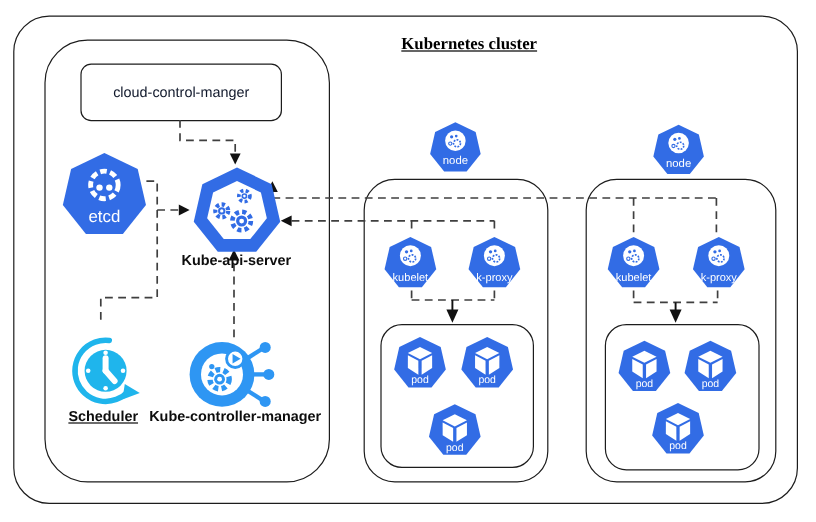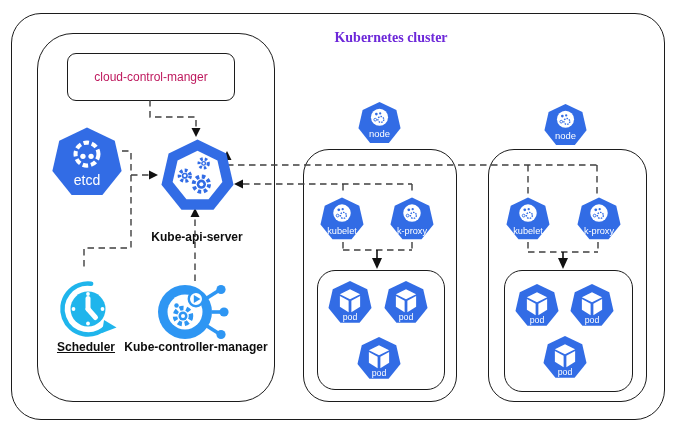--- a/index.html
+++ b/index.html
@@ -3,23 +3,23 @@
 <meta charset="utf-8">
 <style>
   html,body{margin:0;padding:0;background:#fff;}
   #stage{position:relative;width:680px;height:435px;background:#fff;overflow:hidden;
          font-family:"Liberation Sans",sans-serif;}
   .abs{position:absolute;}
   .box{position:absolute;border:1.2px solid #1c1c1c;background:transparent;}
   .lbl{position:absolute;transform:translateX(-50%);font:bold 12px "Liberation Sans",sans-serif;
        color:#0d0d0d;white-space:nowrap;}
   .title{position:absolute;transform:translateX(-50%);font:bold 14px "Liberation Serif",serif;
-         color:#6d28d9;white-space:nowrap;}
+         color:#000000;white-space:nowrap;text-decoration:underline;}
   .cloudbox{display:flex;align-items:center;justify-content:center;border-radius:9px;}
-  .cloudbox span{font:12px "Liberation Sans",sans-serif;color:#be185d;}
+  .cloudbox span{font:12px "Liberation Sans",sans-serif;color:#0f172a;}
   .ictext{fill:#fff;font-family:"Liberation Sans",sans-serif;text-anchor:middle;}
   .kblue{color:#326CE5;}
   svg.icon{position:absolute;overflow:visible;}
   #connectors{position:absolute;left:0;top:0;pointer-events:none;}
   .dash{fill:none;stroke:#3f3f3f;stroke-width:1.4;stroke-dasharray:6.5 4.5;}
   .solidln{fill:none;stroke:#111;stroke-width:1.6;}
   .ah{fill:#111;stroke:none;}
 </style>
 </head>
 <body>
@@ -94,21 +94,21 @@
       <circle cx="58" cy="33" r="3.2" fill="#326CE5"></circle>
         <circle cx="58" cy="33" r="1.4" fill="#fff"></circle>
       <circle cx="33.5" cy="49" r="7" fill="none" stroke="#326CE5" stroke-width="4.5" stroke-dasharray="3.6 2.8"></circle>
       <circle cx="33.5" cy="49" r="4" fill="#326CE5"></circle>
         <circle cx="33.5" cy="49" r="1.8" fill="#fff"></circle>
       <circle cx="55" cy="60" r="10" fill="none" stroke="#326CE5" stroke-width="5" stroke-dasharray="4.5 3.4"></circle>
       <circle cx="55" cy="60" r="6" fill="#326CE5"></circle>
         <circle cx="55" cy="60" r="2.6" fill="#fff"></circle>
     </g>
   </svg>
-  <div class="lbl" style="left:197px;top:230px;">Kube-api-server</div>
+  <div class="lbl" style="left:197px;top:210px;">Kube-api-server</div>
 
   <svg class="icon" style="left:58px;top:280px;width:58px;height:58px" viewBox="0 0 58 58">
     <path d="M33.1,3.7 A25.5,25.5 0 1 0 48.9,46.1" fill="none" stroke="#1FB5EC" stroke-width="4.6" stroke-linecap="round"></path>
     <polygon points="46,40 58.5,47.5 44,53" fill="#1FB5EC"></polygon>
     <circle cx="30" cy="29" r="17.5" fill="#1FB5EC"></circle>
     <path d="M30,29 L30,18.5" stroke="#fff" stroke-width="5" stroke-linecap="round"></path>
     <path d="M30,29 L37.5,37.5" stroke="#fff" stroke-width="5" stroke-linecap="round"></path>
     <circle cx="30" cy="14" r="1.9" fill="#fff"></circle>
       <circle cx="44.5" cy="29" r="1.9" fill="#fff"></circle>
     <circle cx="30" cy="43.5" r="1.9" fill="#fff"></circle>

